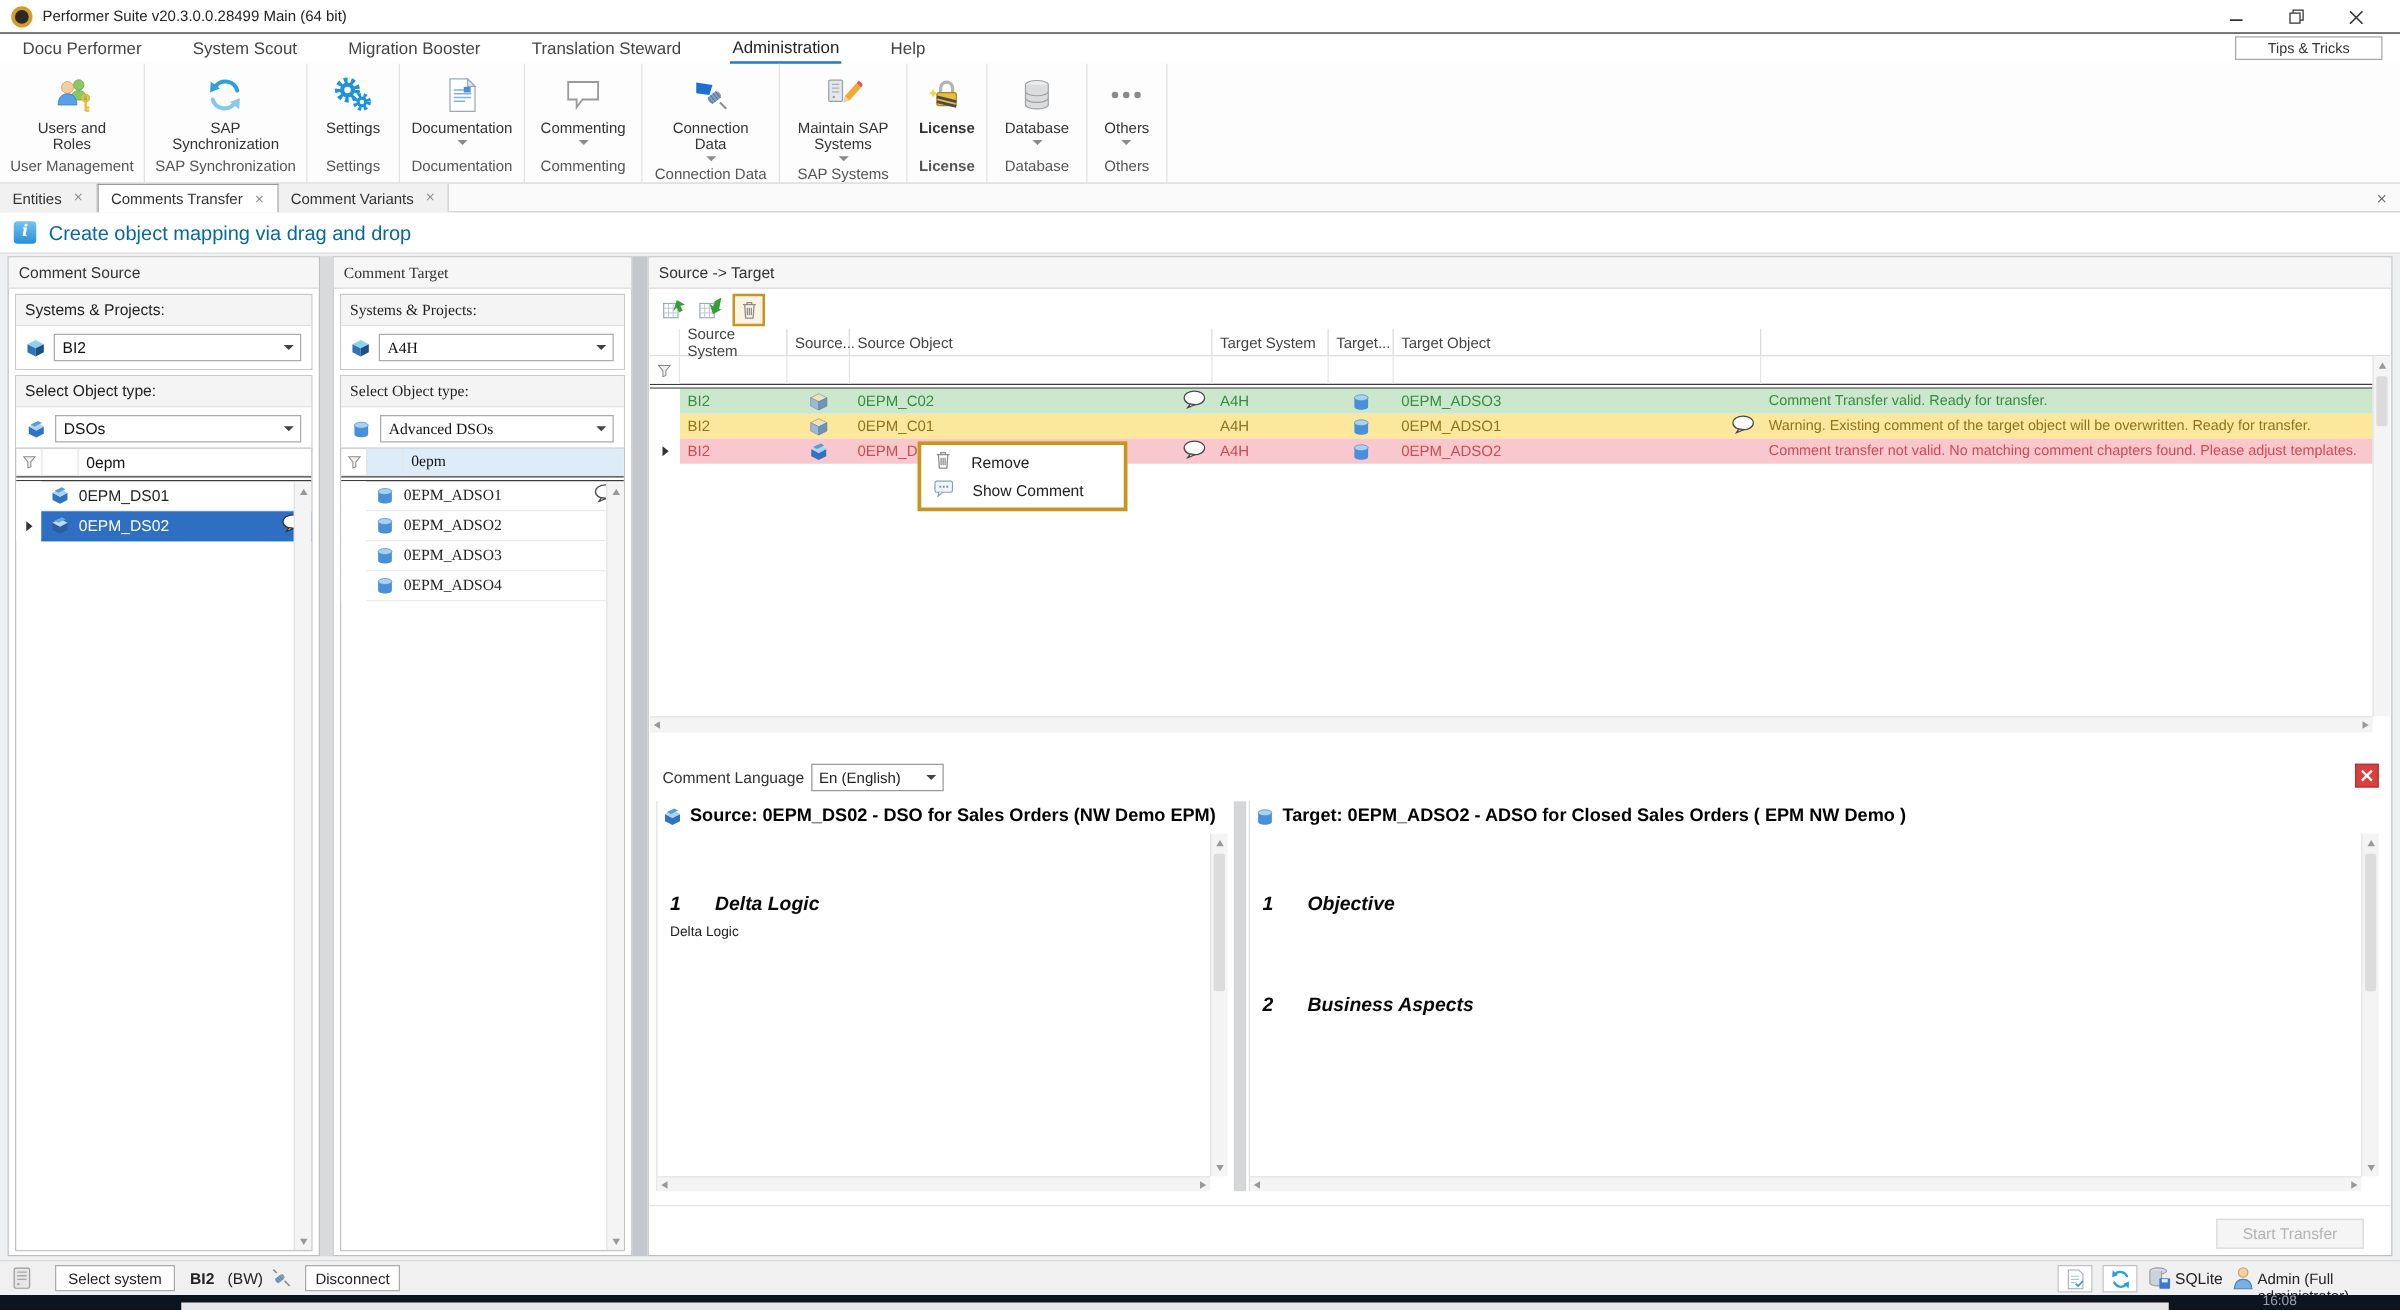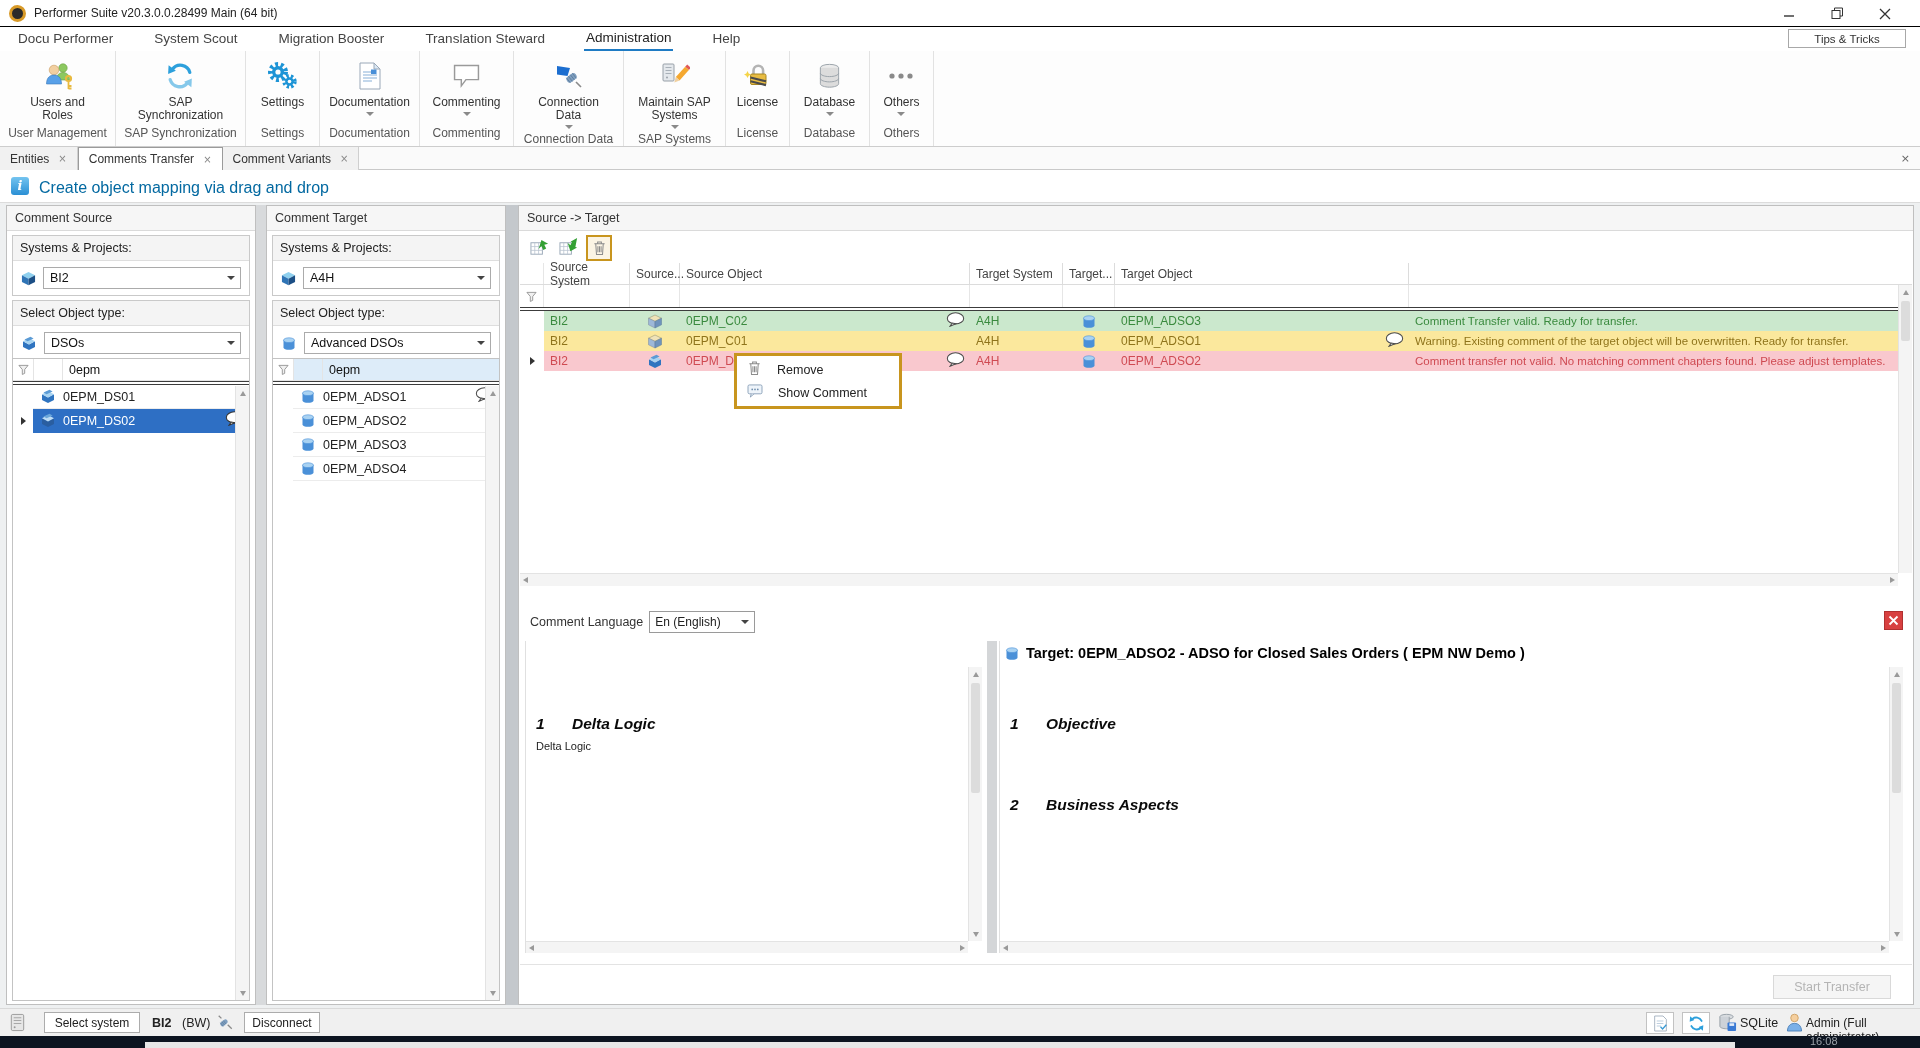--- a/index.html
+++ b/index.html
@@ -280,21 +280,21 @@
               <rect x="18.5" y="4" width="5" height="14" fill="#f5a830"></rect>
               <path d="M18.5 18h5l-2.5 5Z" fill="#f0d0a0"></path>
             </g>
           </svg>
       </div>
       <div class="rlabel" style="width:80px;">Maintain SAP Systems</div>
       <div class="rcaret"></div>
     </div>
     <div class="rcap">SAP Systems</div>
   </div>
-  <div class="rgroup" style="width:64px;">
+  <div class="rgroup" style="width:64px;font-weight:bold;">
     <div class="ritem">
       <div class="ric">
         <svg viewBox="0 0 28 26" width="28" height="26">
             <path d="M9.5 11V7.5a4.8 4.8 0 0 1 9.6 0V11" fill="none" stroke="#b4b4b4" stroke-width="2.6"></path>
             <rect x="6.5" y="11" width="15.5" height="10.5" rx="1.5" fill="#e8bc42" stroke="#a8861f"></rect>
             <path d="M6.5 14.5l15.5 3.8M6.5 18.3l15.5 3.8" stroke="#4a4a4a" stroke-width="2.2"></path>
             <path d="M3.5 8l1.2 2.4L7 11.6l-2.3 1.2L3.5 15l-1.2-2.2L0 11.6l2.3-1.2Z" fill="#f5d448"></path>
           </svg>
       </div>
       <div class="rlabel">License</div>
@@ -438,21 +438,21 @@
           <i class="t-up"></i>
         </div>
       <div class="sbu sb-bot">
           <i class="t-dn"></i>
         </div>
     </div>
   </div>
 </div>
 <div id="split1"></div>
 
-<div class="panel" style="left:266px; width:240px;">
+<div class="panel" style="left:266px; width:240px;font-family:Liberation Serif, serif;">
   <div class="phead">Comment Target</div>
   <div class="gbox">
     <div class="gcap">Systems &amp; Projects:</div>
     <div class="grow">
       <span>
           <svg class="i16" viewBox="0 0 16 16" width="15" height="15">
             <path d="M8 1 15 4.6 8 8.2 1 4.6Z" fill="#8fd0ee"></path>
             <path d="M1 4.6 8 8.2v7L1 11.6Z" fill="#2f74b5"></path>
             <path d="M15 4.6 8 8.2v7l7-3.6Z" fill="#1c4f85"></path>
           </svg>
@@ -728,20 +728,30 @@
       </div>
     <div id="redclose">
         <svg width="11" height="11">
           <path d="M1.5 1.5 L9.5 9.5 M9.5 1.5 L1.5 9.5" stroke="#fff" stroke-width="1.8"></path>
         </svg>
       </div>
   </div>
 
   <div id="cwrap">
     <div class="cpane" id="cpane-src">
+      <div class="chead">
+        <span>
+            <svg class="i16" viewBox="0 0 16 15" width="16" height="15">
+              <path d="M2 5.2 8 8.4 14 5.2 14 11 8 14 2 11Z" fill="#2f74c0"></path>
+              <path d="M2 5.2 8 2 14 5.2 8 8.4Z" fill="#a8d4f2"></path>
+              <path d="M3.5 3.6 9.5 0.8 12.6 2.4 6.6 5.2Z" fill="#5b9bd5"></path>
+            </svg>
+          </span>
+        <span>Source: 0EPM_DS02 - DSO for Sales Orders (NW Demo EPM)</span>
+      </div>
       <div class="cbody">
         <div class="csec" style="top:46px;">
           <div class="csec-h">
               <span class="csec-num">1</span>
               <span>Delta Logic</span>
             </div>
           <div class="csec-body">Delta Logic</div>
         </div>
       </div>
       <div class="vsb" style="top:26px; bottom:12px;">

